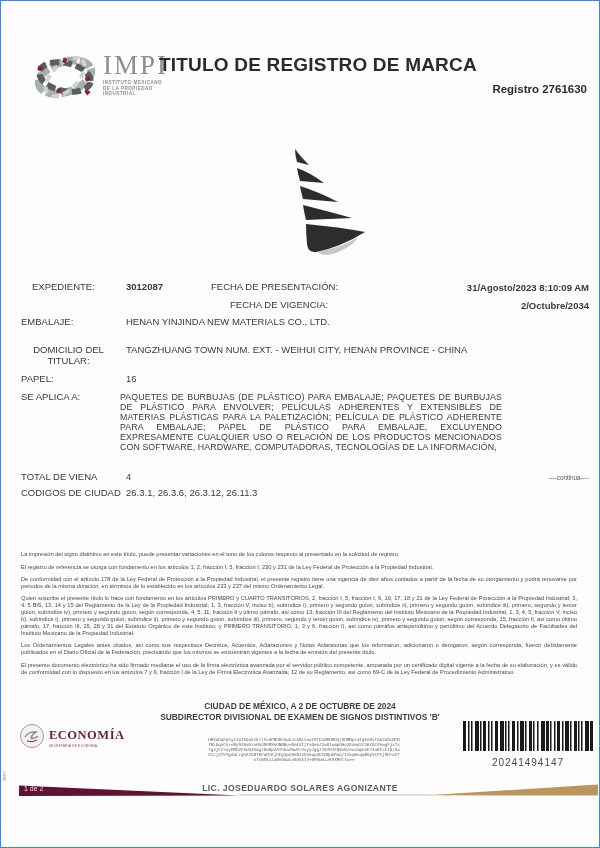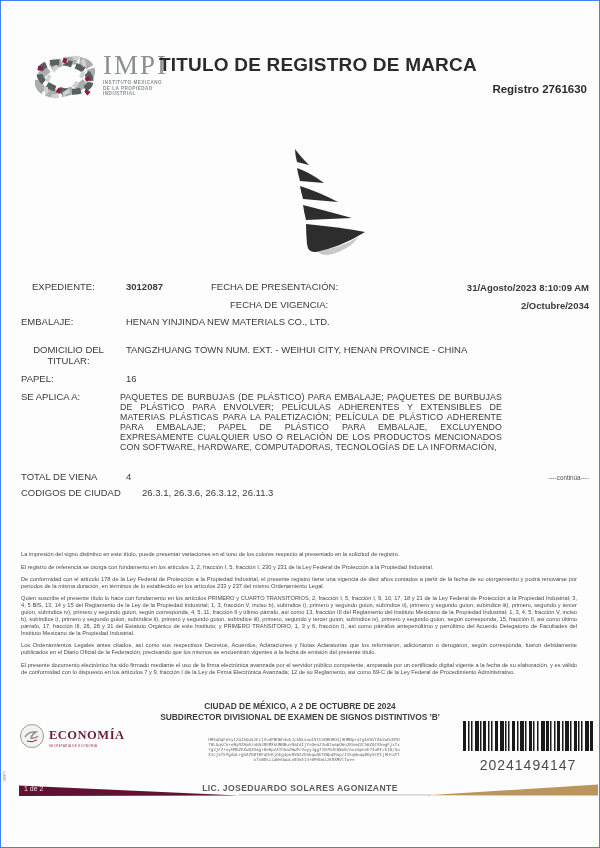--- a/index.html
+++ b/index.html
@@ -31,21 +31,21 @@
   
   .economia{position:absolute;left:18px;top:722px;display:flex;align-items:center;}
   .econ-text{margin-left:4px;}
   .econ-word{font-family:"Liberation Serif",serif;font-size:12.5px;font-weight:bold;color:#6e1d41;letter-spacing:0.5px;}
   .econ-sub{font-size:2.9px;color:#9f2241;letter-spacing:0.4px;margin-top:1px;}
   
   .hash{position:absolute;left:180px;top:736px;width:246px;text-align:center;
         font-family:"DejaVu Sans Mono",monospace;font-size:4.2px;line-height:5px;color:#666;word-break:break-all;}
   
   .barcode{position:absolute;left:462px;top:720px;width:130px;text-align:center;}
-  .barcode-num{font-size:14px;color:#4a4a4a;letter-spacing:1px;margin-top:2px;}
+  .barcode-num{font-size:10px;color:#4a4a4a;letter-spacing:1px;margin-top:2px;}
   
   .footer-svg{position:absolute;left:0;top:779px;}
   .page-indicator{position:absolute;left:23px;top:784px;font-size:7px;color:#e9dce2;z-index:2;}
   .signer-name{position:absolute;left:0;right:0;top:782px;text-align:center;font-size:8.6px;font-weight:bold;
                color:#5a5a5a;letter-spacing:0.4px;z-index:2;}
   .edge-mark{position:absolute;left:1px;top:770px;font-size:4px;color:#8a8a8a;
              writing-mode:vertical-rl;transform:rotate(180deg);letter-spacing:0.5px;}
 </style>
 </head>
 <body>
@@ -106,21 +106,21 @@
   <div class="f" style="left:125px;top:373px;">16</div>
 
   <div class="f" style="left:20px;top:391px;">SE APLICA A:</div>
   <div class="aplica">PAQUETES DE BURBUJAS (DE PLÁSTICO) PARA EMBALAJE; PAQUETES DE BURBUJAS DE PLÁSTICO PARA ENVOLVER;  PELÍCULAS ADHERENTES Y EXTENSIBLES DE MATERIAS PLÁSTICAS PARA LA PALETIZACIÓN; PELÍCULA DE PLÁSTICO ADHERENTE PARA EMBALAJE; PAPEL DE PLÁSTICO PARA EMBALAJE, EXCLUYENDO EXPRESAMENTE CUALQUIER USO O RELACIÓN DE LOS PRODUCTOS MENCIONADOS CON SOFTWARE, HARDWARE, COMPUTADORAS, TECNOLOGÍAS DE LA INFORMACIÓN,</div>
 
   <div class="f" style="left:20px;top:471px;">TOTAL DE VIENA</div>
   <div class="f" style="left:125px;top:471px;">4</div>
   <div class="continua">----continúa----</div>
 
   <div class="f" style="left:20px;top:487px;">CODIGOS DE CIUDAD</div>
-  <div class="f" style="left:141px;top:487px;">26.3.1, 26.3.6, 26.3.12, 26.11.3</div>
+  <div class="f" style="left:125px;top:487px;">26.3.1, 26.3.6, 26.3.12, 26.11.3</div>
 
   <div class="legal">
       <div>La impresión del signo distintivo en este título, puede presentar variaciones en el tono de los colores respecto al presentado en la solicitud de registro.</div>
       <div>El registro de referencia se otorga con fundamento en los artículos 1, 2, fracción I, 5, fracción I, 230 y 231 de la Ley Federal de Protección a la Propiedad Industrial.</div>
       <div>De conformidad con el artículo 178 de la Ley Federal de Protección a la Propiedad Industrial, el presente registro tiene una vigencia de diez años contados a partir de la fecha de su otorgamiento y podrá renovarse por periodos de la misma duración, en términos de lo establecido en los artículos 233 y 237 del mismo Ordenamiento Legal.</div>
       <div>Quien suscribe el presente título lo hace con fundamento en los artículos PRIMERO y CUARTO TRANSITORIOS, 2, fracción I, 5, fracción I, 9, 10, 17, 18 y 21 de la Ley Federal de Protección a la Propiedad Industrial; 3, 4, 5 BIS, 13, 14 y 15 del Reglamento de la Ley de la Propiedad Industrial; 1, 3, fracción V, inciso b), subíndice i), primero y segundo guion, subíndice ii), primero y segundo guion, subíndice iii), primero, segundo y tercer guion, subíndice iv), primero y segundo guion, según corresponda, 4, 5, 11, fracción II y último párrafo, así como 13, fracción III del Reglamento del Instituto Mexicano de la Propiedad Industrial; 1, 3, 4, 5, fracción V, inciso b), subíndice i), primero y segundo guion, subíndice ii), primero y segundo guion, subíndice iii), primero, segundo y tercer guion, subíndice iv), primero y segundo guion, según corresponda, 15, fracción II, así como último párrafo, 17, fracción III, 26, 28 y 31 del Estatuto Orgánico de este Instituto; y PRIMERO TRANSITORIO, 1, 3 y 6, fracción I), así como párrafos antepenúltimo y penúltimo del Acuerdo Delegatorio de Facultades del Instituto Mexicano de la Propiedad Industrial.</div>
       <div>Los Ordenamientos Legales antes citados, así como sus respectivos Decretos, Acuerdos, Aclaraciones y Notas Aclaratorias que los reformaron, adicionaron o derogaron, según corresponda, fueron debidamente publicados en el Diario Oficial de la Federación, precisando que los mismos se encuentran vigentes a la fecha de emisión del presente título.</div>
       <div>El presente documento electrónico ha sido firmado mediante el uso de la firma electrónica avanzada por el servidor público competente, amparada por un certificado digital vigente a la fecha de su elaboración, y es válido de conformidad con lo dispuesto en los artículos 7 y 9, fracción I de la Ley de Firma Electrónica Avanzada; 12 de su Reglamento, así como 69-C de la Ley Federal de Procedimiento Administrativo.</div>
     </div>
 

